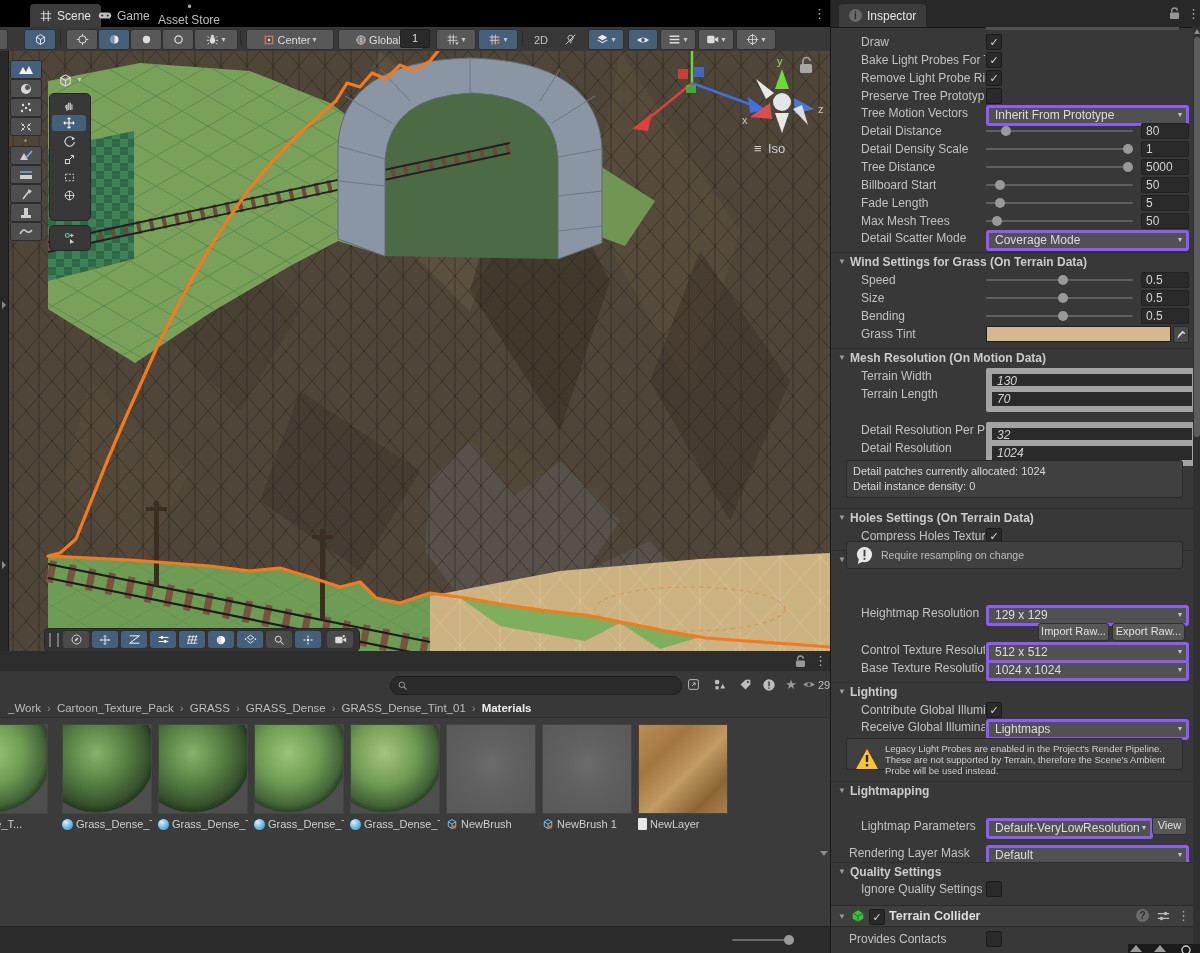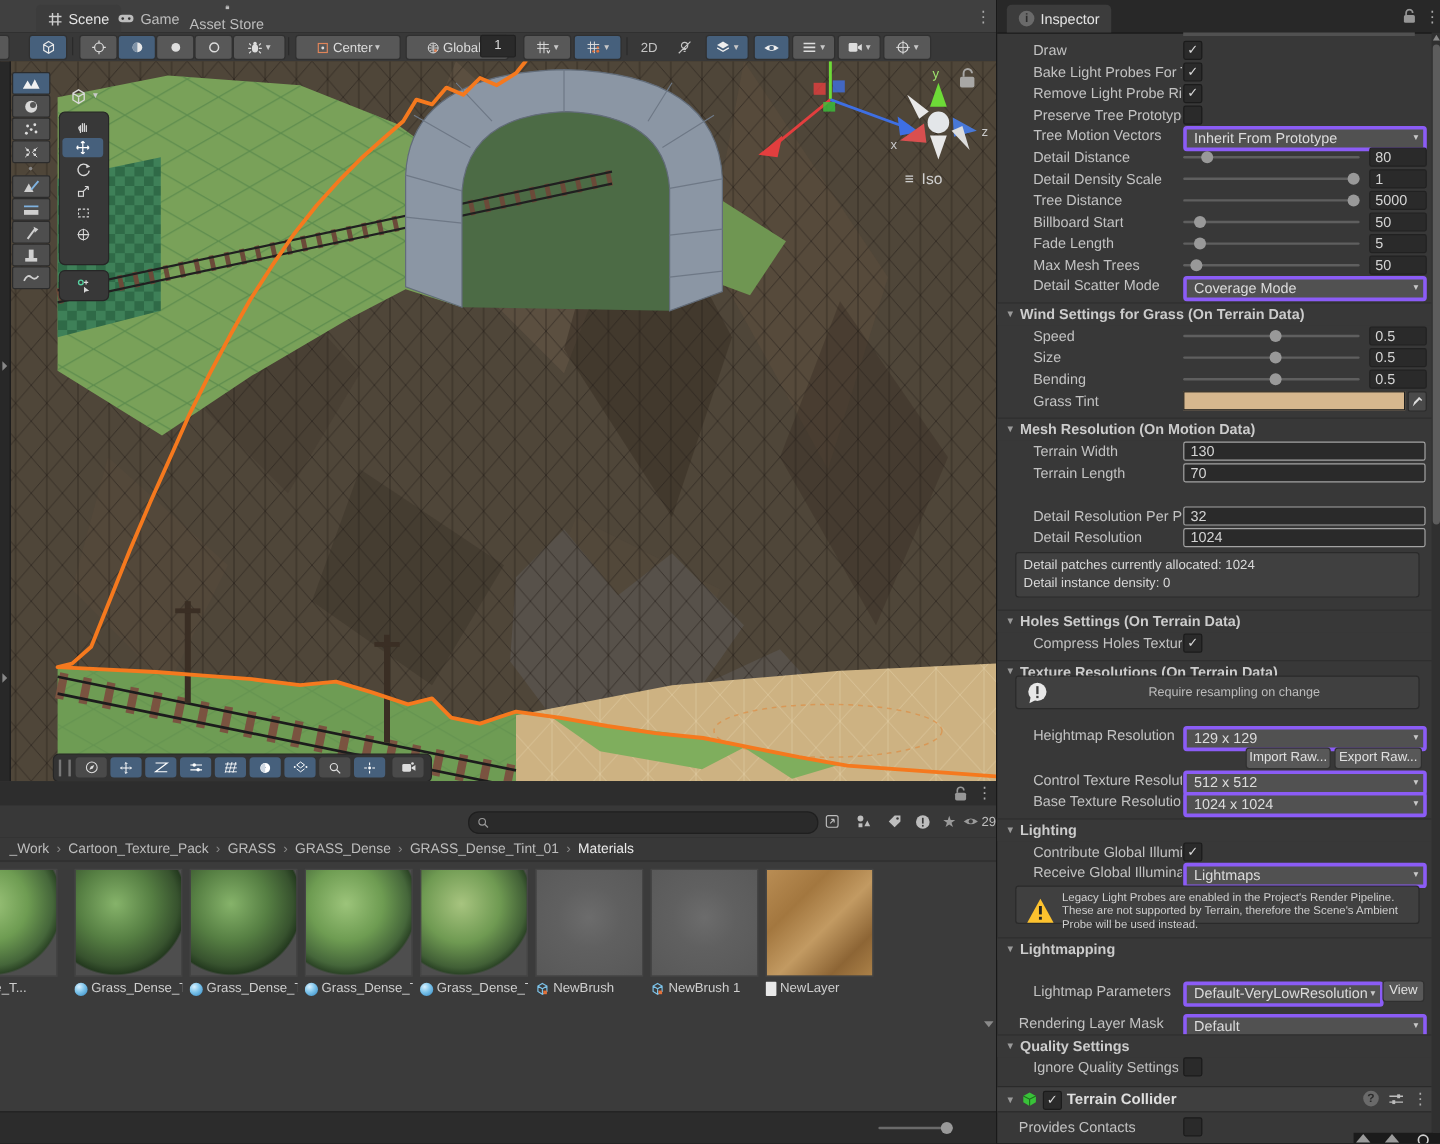--- a/index.html
+++ b/index.html
@@ -1,21 +1,21 @@
 <!DOCTYPE html>
 <html><head>
 <meta charset="utf-8">
 <style>
   html,body{margin:0;padding:0;background:#191919;}
   #app{position:relative;width:1200px;height:953px;background:#282828;
        font-family:"Liberation Sans","DejaVu Sans",sans-serif;overflow:hidden;
        -webkit-font-smoothing:antialiased;color:#c8c8c8;}
   .abs{position:absolute;}
   
-  .tabbar{position:absolute;height:27px;background:#404040;border-bottom:1px solid #191919;}
+  .tabbar{position:absolute;height:27px;background:#000000;border-bottom:1px solid #191919;}
   .tab{position:absolute;top:4px;height:23px;border-radius:4px 4px 0 0;display:flex;align-items:center;
        gap:5px;padding:0 10px;font-size:12px;color:#bdbdbd;}
   .tab.active{background:#3c3c3c;color:#e4e4e4;}
   .kebab{color:#aaa;font-size:13px;line-height:13px;}
   
   #scene-toolbar{position:absolute;left:0;top:27px;width:830px;height:24px;background:#383838;border-bottom:1px solid #232323;}
   .tbtn{position:absolute;top:2px;height:19px;background:#585858;border:1px solid #303030;border-radius:3px;
         display:flex;align-items:center;justify-content:center;gap:2px;color:#ddd;font-size:11px;}
   .tbtn.on{background:#46607c;}
   .tbtn.flat{background:transparent;border-color:transparent;}
@@ -34,21 +34,21 @@
   .bbtn{position:absolute;top:2px;width:26px;height:17px;border-radius:3px;background:#4a4a4a;
         display:flex;align-items:center;justify-content:center;}
   .bbtn.on{background:#46607c;}
   
   #project{position:absolute;left:0;top:651px;width:830px;height:302px;background:#3b3b3b;}
   #project-top{position:absolute;left:0;top:0;width:830px;height:20px;background:#2d2d2d;border-bottom:1px solid #222;}
   #project-toolbar{position:absolute;left:0;top:20px;width:830px;height:27px;background:#383838;border-bottom:1px solid #2a2a2a;}
   #project-crumbs{position:absolute;left:0;top:47px;width:830px;height:20px;background:#383838;border-bottom:1px solid #2e2e2e;
                   font-size:11.5px;color:#bdbdbd;display:flex;align-items:center;padding-left:8px;box-sizing:border-box;gap:6px;}
   .crumb-sep{color:#8a8a8a;}
-  .crumb.last{color:#ececec;font-weight:normal;}
+  .crumb.last{color:#ececec;font-weight:bold;}
   #project-content{position:absolute;left:0;top:68px;width:830px;height:207px;background:#3b3b3b;}
   .tile{position:absolute;top:5px;width:90px;}
   .thumb{width:88px;height:88px;border:1px solid #454545;background:#4e4e4e;}
   .tlabel{margin-top:4px;font-size:11px;color:#cfcfcf;display:flex;align-items:center;gap:3px;justify-content:flex-start;
           white-space:nowrap;overflow:hidden;}
   .sphere{background:radial-gradient(circle at 38% 32%, #9cc47a 0%, #6e9c52 38%, #45663a 64%, #2c4526 72%, #4e4e4e 74%);}
   .sphere.dense{background:radial-gradient(circle at 38% 32%, #86b36a 0%, #567f43 38%, #37522e 64%, #243a1f 72%, #4e4e4e 74%);}
   .sphere.tint{background:radial-gradient(circle at 38% 32%, #a7c47f 0%, #6f9a52 40%, #415f36 66%, #2c4526 72%, #4e4e4e 74%);}
   .brushthumb{background:radial-gradient(circle at 50% 45%, #6c6c6c 0%, #606060 40%, #585858 100%);}
   .layerthumb{background:linear-gradient(135deg,#b98d54 0%,#a3773f 30%,#c29a62 55%,#8d6535 80%,#ab8148 100%);}
@@ -60,22 +60,22 @@
   #inspector{position:absolute;left:830px;top:0;width:370px;height:953px;background:#383838;border-left:1px solid #191919;}
   #inspector-tabbar{position:absolute;left:0;top:0;width:370px;height:27px;background:#282828;border-bottom:1px solid #191919;}
   #inspector-body{position:absolute;left:0;top:27px;width:362px;height:926px;}
   .irow{position:absolute;left:0;width:362px;height:18px;}
   .ilbl{position:absolute;left:30px;top:2px;font-size:12px;color:#c2c2c2;white-space:nowrap;overflow:hidden;max-width:124px;}
   .cb{position:absolute;left:155px;top:1px;width:14px;height:14px;background:#2a2a2a;border:1px solid #1b1b1b;border-radius:2px;
       color:#d8d8d8;font-size:11px;line-height:14px;text-align:center;font-weight:bold;}
   .dd{position:absolute;left:155px;top:1px;width:191px;height:15px;background:#515151;border:3px solid #8b5cf6;border-radius:3px;
       font-size:12px;color:#dcdcdc;line-height:15px;padding-left:6px;}
   .ddc{position:absolute;right:4px;top:3px;font-size:8px;color:#c8c8c8;line-height:8px;}
-  .tf{position:absolute;left:155px;top:1px;width:195px;height:14px;background:#2a2a2a;border:1px solid #a3a3a3;border-radius:2px;
-      font-size:12px;color:#d4d4d4;line-height:14px;padding-left:5px;}
+  .tf{position:absolute;left:155px;top:1px;width:195px;height:14px;background:#2a2a2a;border:6px solid #a3a3a3;border-radius:2px;
+      font-size:12px;color:#d4d4d4;line-height:14px;padding-left:5px;font-style:italic;}
   .sltrack{position:absolute;left:155px;top:8px;width:147px;height:2px;background:#5f5f5f;border-radius:1px;}
   .slth{position:absolute;top:-4px;width:10px;height:10px;border-radius:50%;background:#999;}
   .vf{position:absolute;left:310px;top:1px;width:42px;height:14px;background:#2a2a2a;border:1px solid #212121;border-radius:2px;
       font-size:12px;color:#d4d4d4;line-height:14px;padding-left:4px;}
   .sec{position:absolute;left:0;width:362px;height:18px;border-top:1px solid #2f2f2f;background:#383838;}
   .tri{position:absolute;left:7px;top:4px;font-size:8px;color:#9a9a9a;line-height:9px;}
   .sect{position:absolute;left:19px;top:2px;font-size:12px;font-weight:bold;color:#cccccc;white-space:nowrap;}
   .helpbox{position:absolute;left:15px;width:337px;background:#404040;border:1px solid #2a2a2a;border-radius:3px;
            font-size:11px;color:#d8d8d8;padding:4px 6px;box-sizing:border-box;}
   .minibtn{position:absolute;top:0;height:16px;background:#585858;border:1px solid #303030;border-radius:3px;
@@ -803,21 +803,21 @@
       </div>
       <div class="irow" style="top:500px;">
         <span class="ilbl">Compress Holes Texture</span>
         <span class="cb">✓</span>
       </div>
 
       <div class="sec" style="top:523px;">
         <span class="tri">▼</span>
         <span class="sect">Texture Resolutions (On Terrain Data)</span>
       </div>
-      <div class="helpbox" style="top:536px;height:28px;text-align:center;">
+      <div class="helpbox" style="top:514px;height:28px;">
         <svg class="abs" style="left:8px;top:4px;" width="19" height="19" viewBox="0 0 20 20">
             <circle cx="10" cy="9" r="8" fill="#e8e8e8"></circle>
             <polygon points="4,14 3,19 9,16" fill="#e8e8e8"></polygon>
             <rect x="9" y="4" width="2" height="7" fill="#404040"></rect>
             <rect x="9" y="12.5" width="2" height="2" fill="#404040"></rect>
           </svg>
         <div style="margin-left:28px;margin-top:3px;font-size:10.5px;color:#bcbcbc;">Require resampling on change</div>
       </div>
       <div class="irow" style="top:577px;">
         <span class="ilbl">Heightmap Resolution</span>

